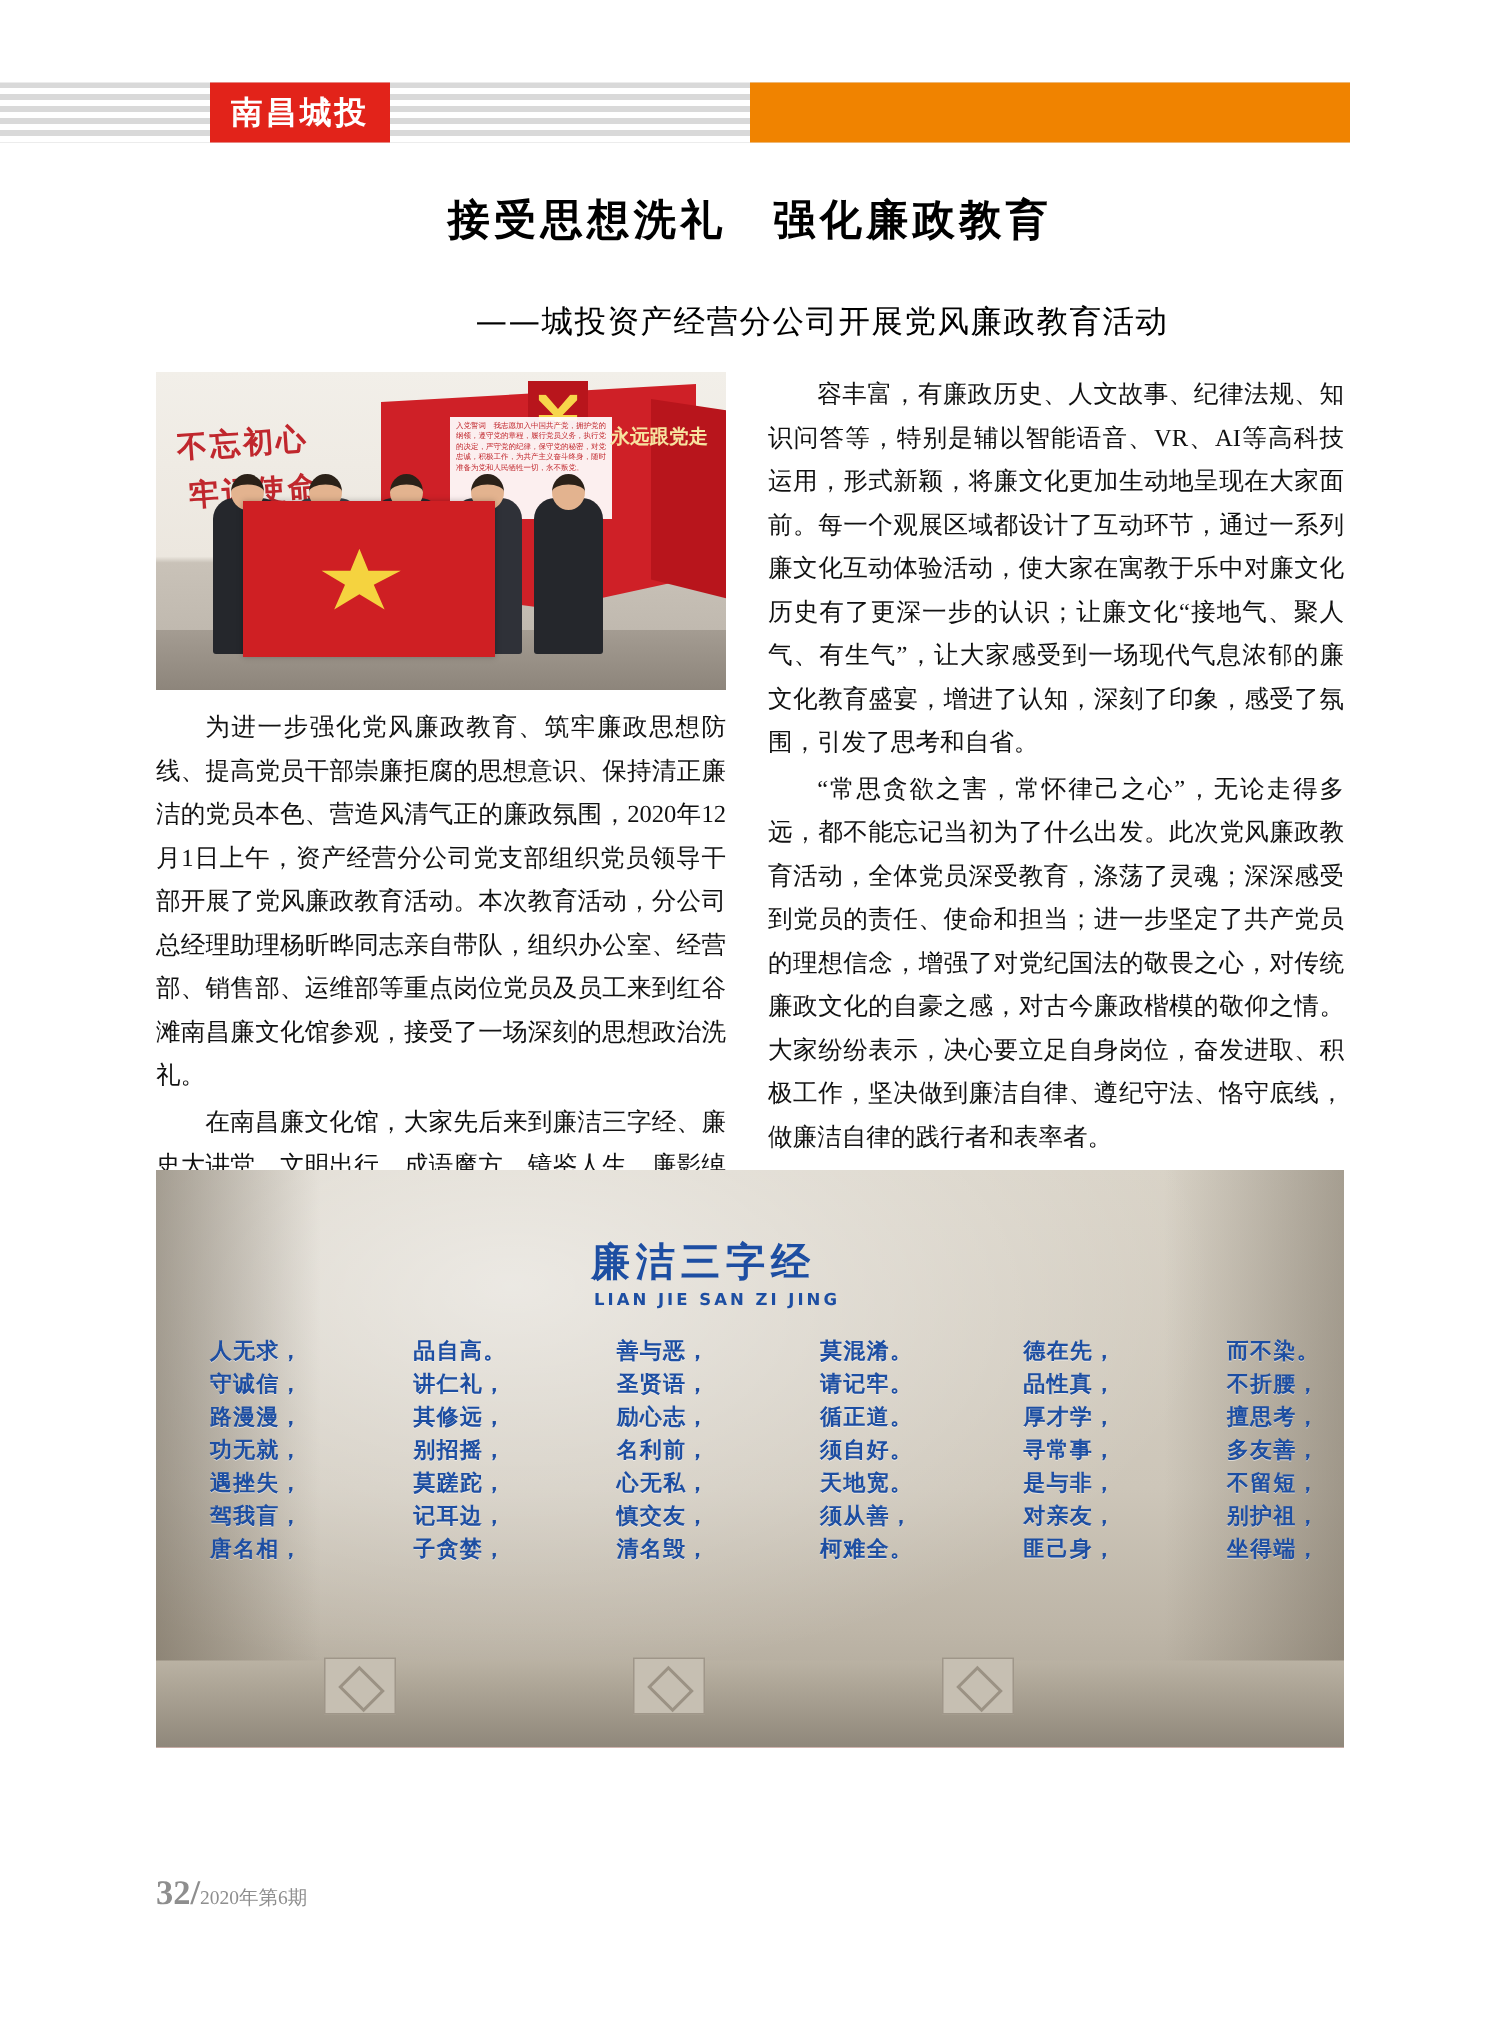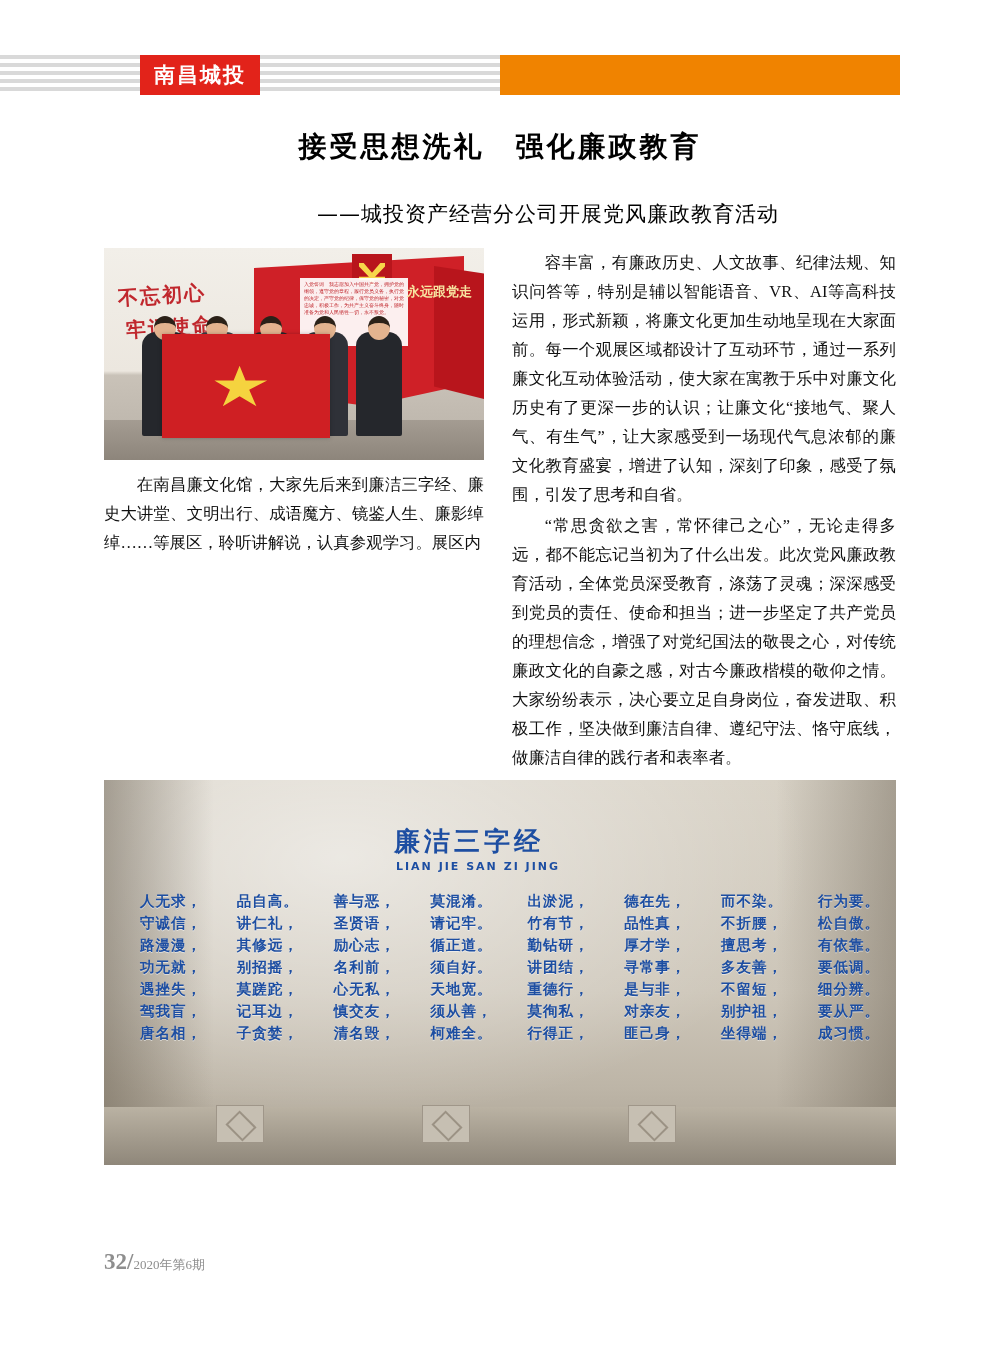--- a/index.html
+++ b/index.html
@@ -437,20 +437,21 @@
             <div class="head"></div>
           </div>
         <div class="person p-e">
             <div class="head"></div>
           </div>
       </div>
       <div class="p1-flag"></div>
     </div>
 
     <div class="body-text">
+      <p>为进一步强化党风廉政教育、筑牢廉政思想防线、提高党员干部崇廉拒腐的思想意识、保持清正廉洁的党员本色、营造风清气正的廉政氛围，2020年12月1日上午，资产经营分公司党支部组织党员领导干部开展了党风廉政教育活动。本次教育活动，分公司总经理助理杨昕晔同志亲自带队，组织办公室、经营部、销售部、运维部等重点岗位党员及员工来到红谷滩南昌廉文化馆参观，接受了一场深刻的思想政治洗礼。</p>
       <p>在南昌廉文化馆，大家先后来到廉洁三字经、廉史大讲堂、文明出行、成语魔方、镜鉴人生、廉影绰绰……等展区，聆听讲解说，认真参观学习。展区内</p>
     </div>
   </div>
 
   <div class="col-right">
     <div class="body-text">
       <p>容丰富，有廉政历史、人文故事、纪律法规、知识问答等，特别是辅以智能语音、VR、AI等高科技运用，形式新颖，将廉文化更加生动地呈现在大家面前。每一个观展区域都设计了互动环节，通过一系列廉文化互动体验活动，使大家在寓教于乐中对廉文化历史有了更深一步的认识；让廉文化“接地气、聚人气、有生气”，让大家感受到一场现代气息浓郁的廉文化教育盛宴，增进了认知，深刻了印象，感受了氛围，引发了思考和自省。</p>
       <p>“常思贪欲之害，常怀律己之心”，无论走得多远，都不能忘记当初为了什么出发。此次党风廉政教育活动，全体党员深受教育，涤荡了灵魂；深深感受到党员的责任、使命和担当；进一步坚定了共产党员的理想信念，增强了对党纪国法的敬畏之心，对传统廉政文化的自豪之感，对古今廉政楷模的敬仰之情。大家纷纷表示，决心要立足自身岗位，奋发进取、积极工作，坚决做到廉洁自律、遵纪守法、恪守底线，做廉洁自律的践行者和表率者。</p>
     </div>
     <div class="signature">（资产分公司：杨昕烨）</div>
@@ -460,24 +461,22 @@
     <div class="p2-wall"></div>
     <div class="p2-shadowleft"></div>
     <div class="p2-shadowright"></div>
     <div class="p2-title">廉洁三字经</div>
     <div class="p2-pinyin">LIAN JIE SAN ZI JING</div>
     <div class="p2-cols">
       <div class="p2-col">人无求，<br>守诚信，<br>路漫漫，<br>功无就，<br>遇挫失，<br>驾我盲，<br>唐名相，</div>
       <div class="p2-col">品自高。<br>讲仁礼，<br>其修远，<br>别招摇，<br>莫蹉跎，<br>记耳边，<br>子贪婪，</div>
       <div class="p2-col">善与恶，<br>圣贤语，<br>励心志，<br>名利前，<br>心无私，<br>慎交友，<br>清名毁，</div>
       <div class="p2-col">莫混淆。<br>请记牢。<br>循正道。<br>须自好。<br>天地宽。<br>须从善，<br>柯难全。</div>
-      <div class="p2-col">出淤泥，<br>竹有节，<br>勤钻研，<br>讲团结，<br>重德行，<br>莫徇私，<br>行得正，</div>
       <div class="p2-col">德在先，<br>品性真，<br>厚才学，<br>寻常事，<br>是与非，<br>对亲友，<br>匪己身，</div>
       <div class="p2-col">而不染。<br>不折腰，<br>擅思考，<br>多友善，<br>不留短，<br>别护祖，<br>坐得端，</div>
-      <div class="p2-col">行为要。<br>松自傲。<br>有依靠。<br>要低调。<br>细分辨。<br>要从严。<br>成习惯。</div>
     </div>
     <div class="p2-baseband"></div>
     <div class="p2-plinth pl-1"></div>
     <div class="p2-plinth pl-2"></div>
     <div class="p2-plinth pl-3"></div>
   </div>
 
   <div class="footer">
     <span class="pg">32/</span><span class="issue">2020年第6期</span>
   </div>

